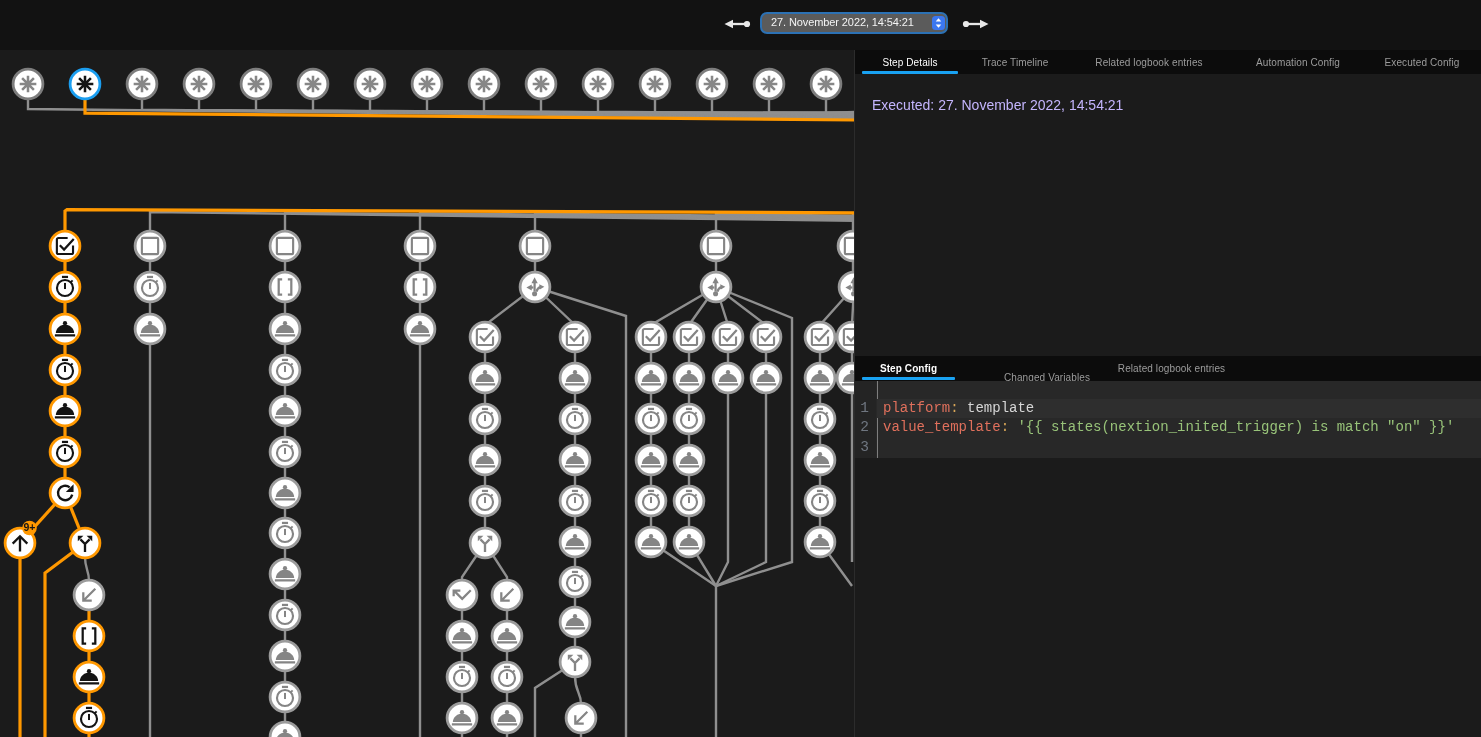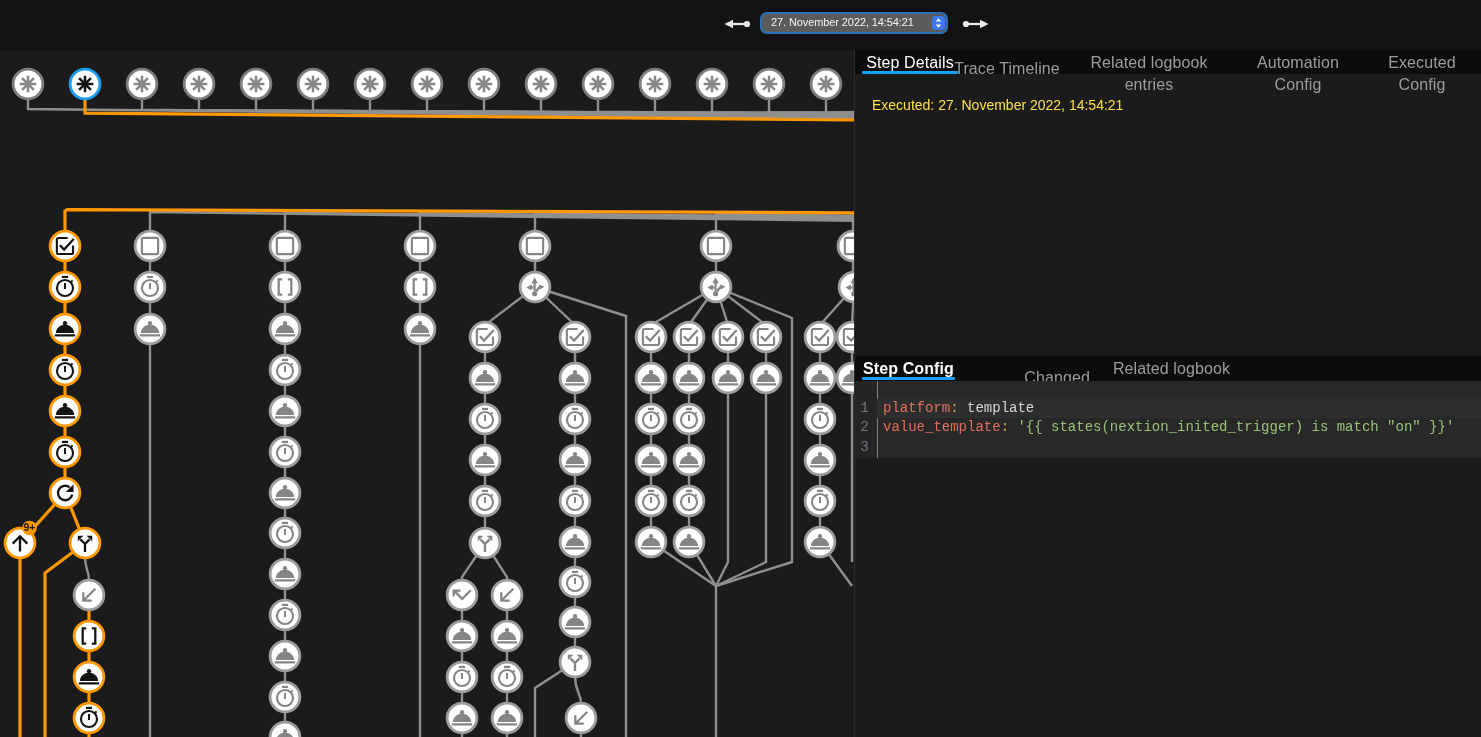--- a/index.html
+++ b/index.html
@@ -1,19 +1,19 @@
 <!DOCTYPE html>
 <html><head><meta charset="utf-8">
 <style>
   html,body{margin:0;padding:0;background:#1b1b1b;width:1481px;height:737px;overflow:hidden;}
   body{font-family:"Liberation Sans", sans-serif;position:relative;}
   .toolbar{position:absolute;left:0;top:0;width:1481px;height:50px;background:#121212;}
   .panel{position:absolute;left:855px;top:50px;width:626px;height:687px;background:#1b1b1b;}
   .tabbar{position:absolute;left:0;width:626px;background:#0c0c0c;}
-  .tab{position:absolute;font-size:16px;font-weight:500;color:#9c9c9c;text-align:center;letter-spacing:.1px;}
+  .tab{position:absolute;font-size:10px;font-weight:500;color:#9c9c9c;text-align:center;letter-spacing:.1px;}
   .tab.sel{color:#fff;}
   .tab .ul{position:absolute;left:0;bottom:0;height:3px;width:100%;background:#19a2f2;border-radius:1px;}
   .crow{position:absolute;left:22px;width:604px;height:19.33px;line-height:19.33px;padding-left:6px;box-sizing:border-box;white-space:pre;font-family:Liberation Mono, monospace;font-size:14px;}
   .cnum{position:absolute;left:0;width:14px;height:19.33px;line-height:19.33px;text-align:right;color:#6f7680;font-family:"Liberation Mono",monospace;font-size:14.5px;}
 </style></head>
 <body>
 <div class="toolbar">
   <svg width="60" height="48" style="position:absolute;left:714px;top:0;" viewBox="0 0 60 48">
     <path d="M15,24H33" stroke="#e8e8e8" stroke-width="2.3" fill="none"></path>
     <path d="M10.5,24L19,19.7V28.3Z" fill="#e8e8e8"></path>
@@ -341,26 +341,26 @@
 <circle cx="854" cy="287" r="14.9" fill="#ffffff" stroke="#9b9b9b" stroke-width="2.8"></circle>
 <use href="#i-dec" transform="translate(841.80,274.80) scale(1.0167)" stroke="#858585" fill="#858585"></use>
 <circle cx="29.5" cy="528" r="7.3" fill="#ff9800"></circle>
 <text x="29.5" y="531.3" font-family="Liberation Sans, sans-serif" font-size="10.5" font-weight="bold" fill="#161616" text-anchor="middle">9+</text>
 </svg>
 <div style="position:absolute;left:853.5px;top:50px;width:2px;height:687px;background:#2c2c2c;"></div>
 
 <div class="panel">
   <div class="tabbar" style="top:0;height:24px;">
     <div class="tab sel" style="left:7px;top:2px;width:96px;line-height:22px;">Step Details<div class="ul"></div></div>
-    <div class="tab" style="left:98px;top:2px;width:108px;line-height:22px;margin-top:6px;">Trace Timeline</div>
+    <div class="tab" style="left:106px;top:2px;width:108px;line-height:22px;">Trace Timeline</div>
     <div class="tab" style="left:216px;top:2px;width:156px;line-height:22px;">Related logbook entries</div>
     <div class="tab" style="left:379px;top:2px;width:128px;line-height:22px;">Automation Config</div>
     <div class="tab" style="left:511px;top:2px;width:112px;line-height:22px;">Executed Config</div>
   </div>
-  <div style="position:absolute;left:17px;top:47px;font-size:14px;color:#fde047;">Executed: 27. November 2022, 14:54:21</div>
+  <div style="position:absolute;left:17px;top:47px;font-size:14px;color:#c4b5fd;">Executed: 27. November 2022, 14:54:21</div>
 
   <div class="tabbar" style="top:306px;height:25px;">
     <div class="tab sel" style="left:7px;top:1px;width:93px;line-height:23px;font-weight:bold;">Step Config<div class="ul"></div></div>
     <div class="tab" style="left:104px;top:10px;width:131px;line-height:23px;text-align:right;">Changed Variables</div>
     <div class="tab" style="left:238px;top:1px;width:157px;line-height:23px;">Related logbook entries</div>
   </div>
 
   <div style="position:absolute;left:0;top:331px;width:626px;height:77px;background:#282828;">
     <div style="position:absolute;left:0;top:0;width:21px;height:77px;background:#242424;"></div>
     <div style="position:absolute;left:21.5px;top:0;width:1.5px;height:77px;background:#7e7e7e;"></div>

